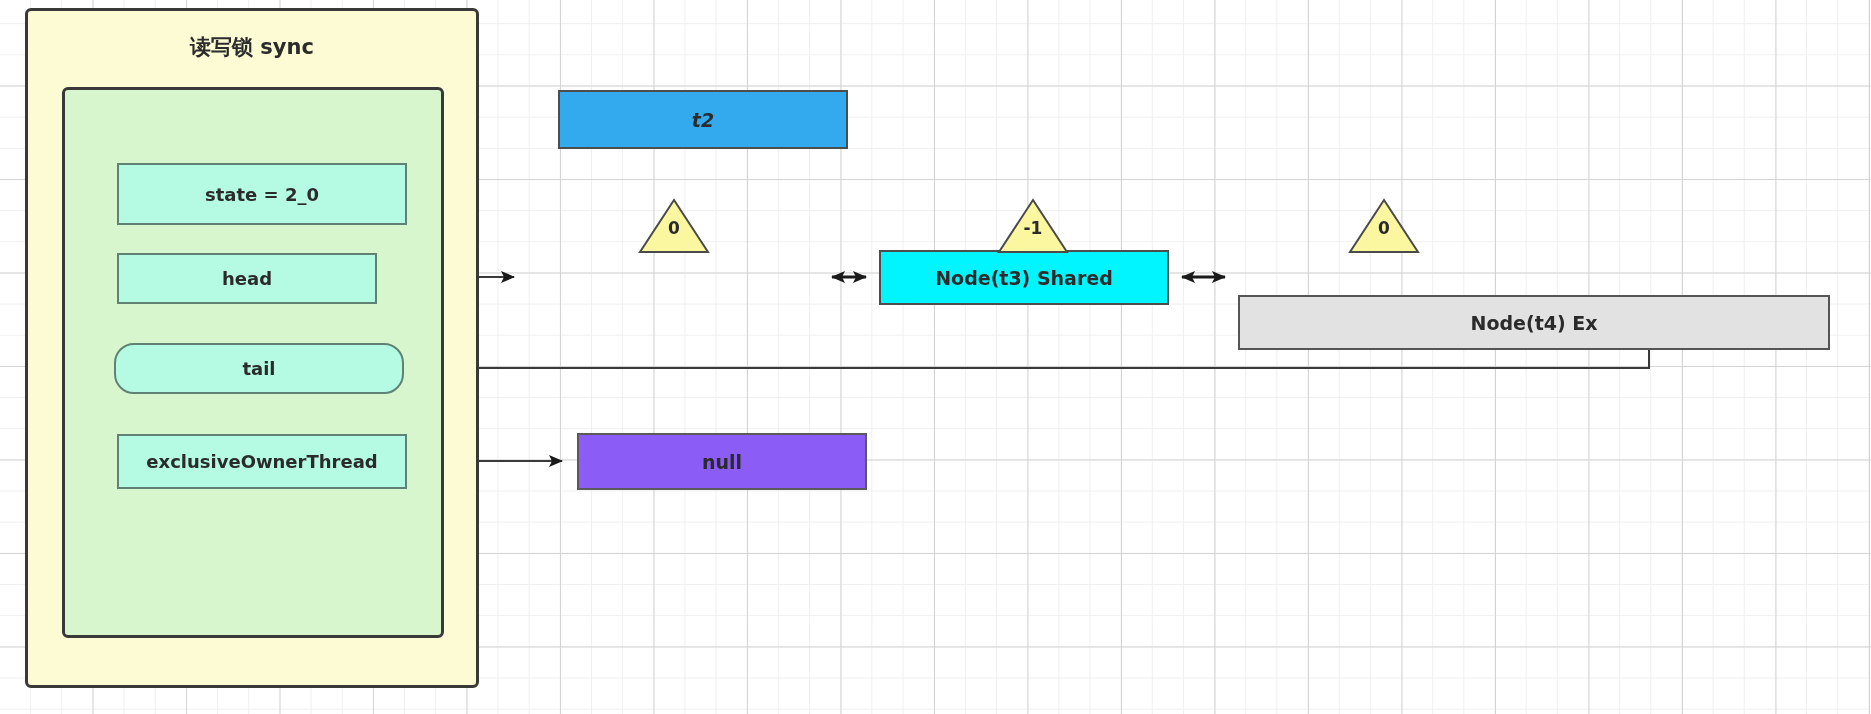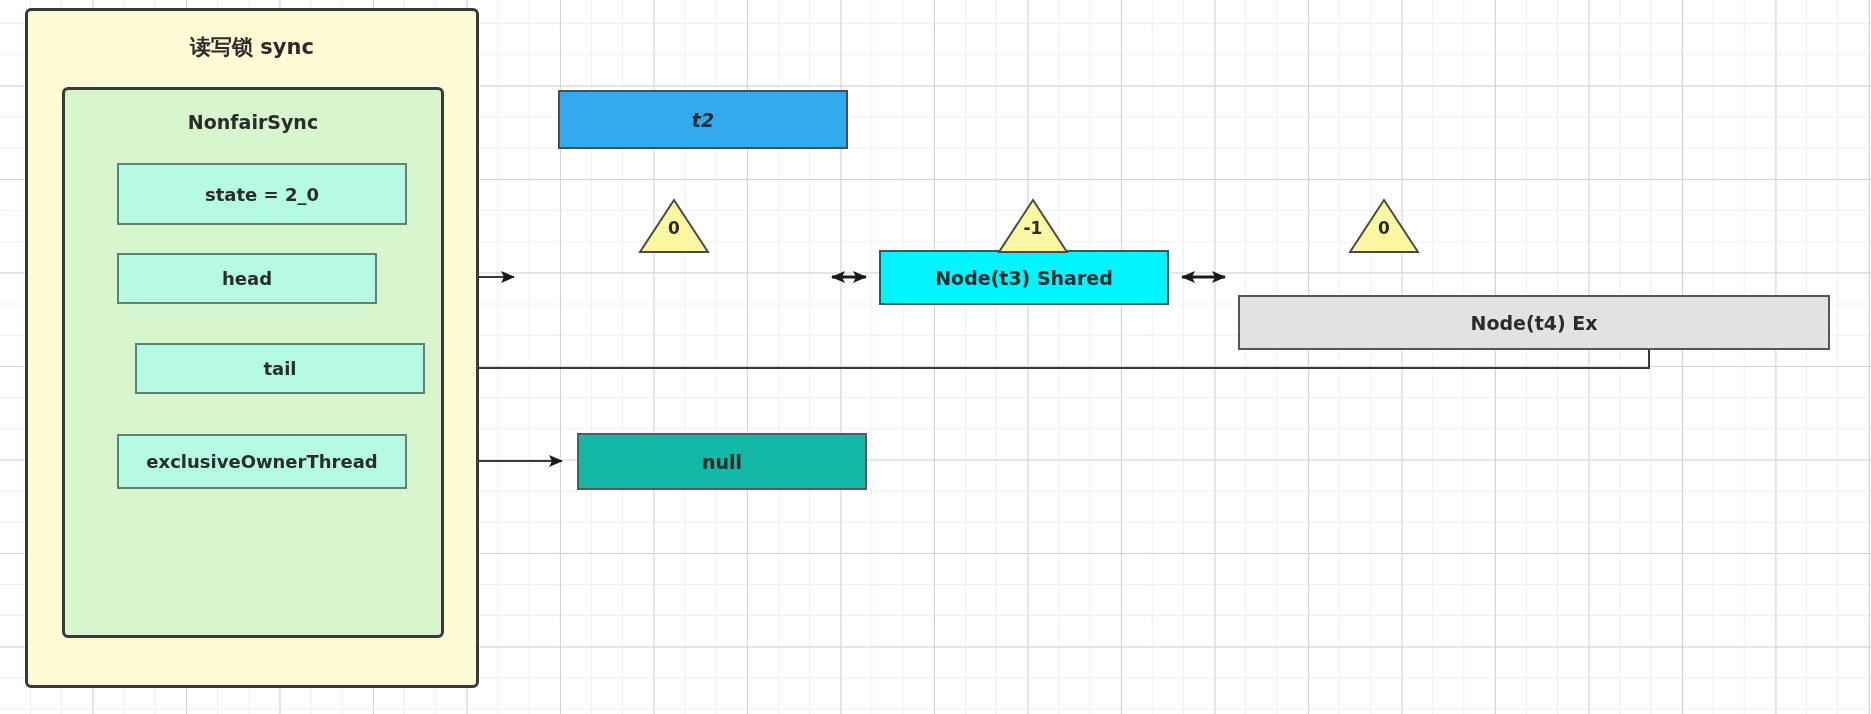--- a/index.html
+++ b/index.html
@@ -36,33 +36,33 @@
   }
   #nonfair-title{position:absolute;left:62px;top:111px;width:382px;text-align:center;font-size:19px;}
 
   
   .field{
     background:#b5fbe4;border:2px solid #5f8274;
     font-size:18px;
   }
   #field-state{left:117px;top:163px;width:290px;height:62px;}
   #field-head{left:117px;top:253px;width:260px;height:51px;}
-  #field-tail{left:135px;top:343px;width:290px;height:51px;}
+  #field-tail{left:114px;top:343px;width:290px;height:51px;border-radius:20px;}
   #field-owner{left:117px;top:434px;width:290px;height:55px;}
 
   
   #t2-box{
     left:558px;top:90px;width:290px;height:59px;
     background:#33aaee;border:2px solid #4d4d4d;font-size:19px;font-style:italic;
   }
 
   
   #null-box{
     left:577px;top:433px;width:290px;height:57px;
-    background:#14b8a6;border:2px solid #5a5a5a;font-size:19px;
+    background:#8b5cf6;border:2px solid #5a5a5a;font-size:19px;
   }
 
   
   .node{font-size:19px;border:2px solid #555555;}
   #node-0{left:529px;top:250px;width:290px;height:55px;background:#5ff7fb;border-color:#4f8e91;}
   #node-1{left:879px;top:250px;width:290px;height:55px;background:#00f5ff;border-color:#4d4d4d;}
   #node-2{left:1238px;top:250px;width:592px;height:55px;background:#e2e2e2;border-color:#555555;margin-top:45px;}
 
   
   .ws{position:absolute;width:72px;height:54px;}
@@ -112,21 +112,20 @@
     <line x1="407" y1="461" x2="562" y2="461" stroke="#3a3a3a" stroke-width="2" marker-end="url(#arrowEnd)"></line>
   </g>
 </svg>
 
 <div class="layer">
 
   <div class="box" id="sync-box"></div>
   <div class="label" id="sync-title">读写锁 sync</div>
 
   <div class="box" id="nonfair-box"></div>
-  <div class="label" id="nonfair-title">NonfairSync</div>
 
   <div class="box field" id="field-state">
     <span class="label">state = 2_0</span>
   </div>
   <div class="box field" id="field-head">
     <span class="label">head</span>
   </div>
   <div class="box field" id="field-tail">
     <span class="label">tail</span>
   </div>

